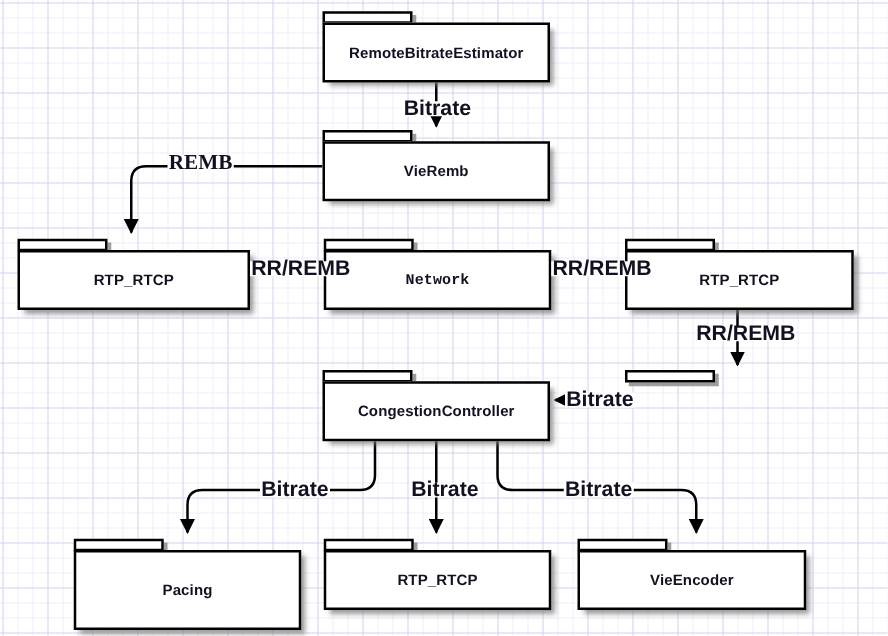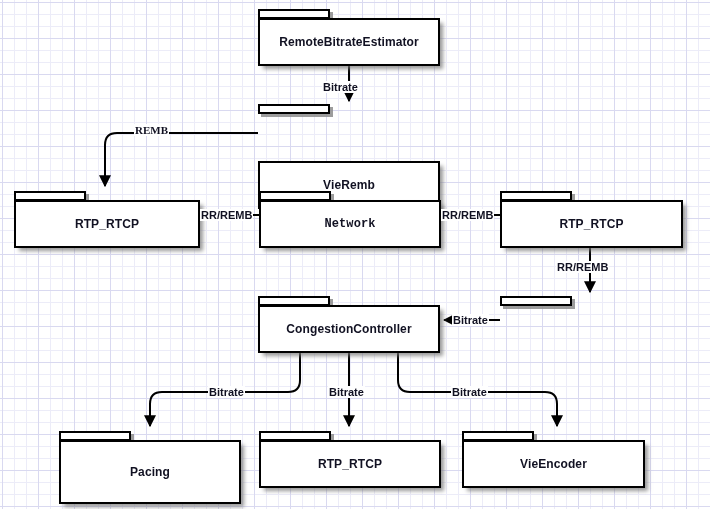--- a/index.html
+++ b/index.html
@@ -44,21 +44,21 @@
   }
   .pkg-label{
     font-size:12px;
     font-weight:bold;
     color:#111122;
     letter-spacing:0.1px;
     white-space:nowrap;
   }
   .edge-label{
     position:absolute;
-    font-size:11px;
+    font-size:17px;
     font-weight:bold;
     color:#111122;
     background:#ffffff;
     white-space:nowrap;
     line-height:12px;
     padding:0 1px;
   }
 </style>
 </head>
 <body>
@@ -93,21 +93,21 @@
 
   <div class="pkg" style="left:258px;top:9px;width:182px;height:57px;">
     <div class="pkg-tab" style="width:72px;"></div>
     <div class="pkg-body" style="width:182px;height:48px;">
       <span class="pkg-label">RemoteBitrateEstimator</span>
     </div>
   </div>
 
   <div class="pkg" style="left:258px;top:104px;width:182px;height:57px;">
     <div class="pkg-tab" style="width:72px;"></div>
-    <div class="pkg-body" style="width:182px;height:48px;margin-top:48px;">
+    <div class="pkg-body" style="width:182px;height:48px;">
       <span class="pkg-label">VieRemb</span>
     </div>
   </div>
 
   <div class="pkg" style="left:14px;top:191px;width:186px;height:57px;">
     <div class="pkg-tab" style="width:72px;"></div>
     <div class="pkg-body" style="width:186px;height:48px;">
       <span class="pkg-label">RTP_RTCP</span>
     </div>
   </div>

